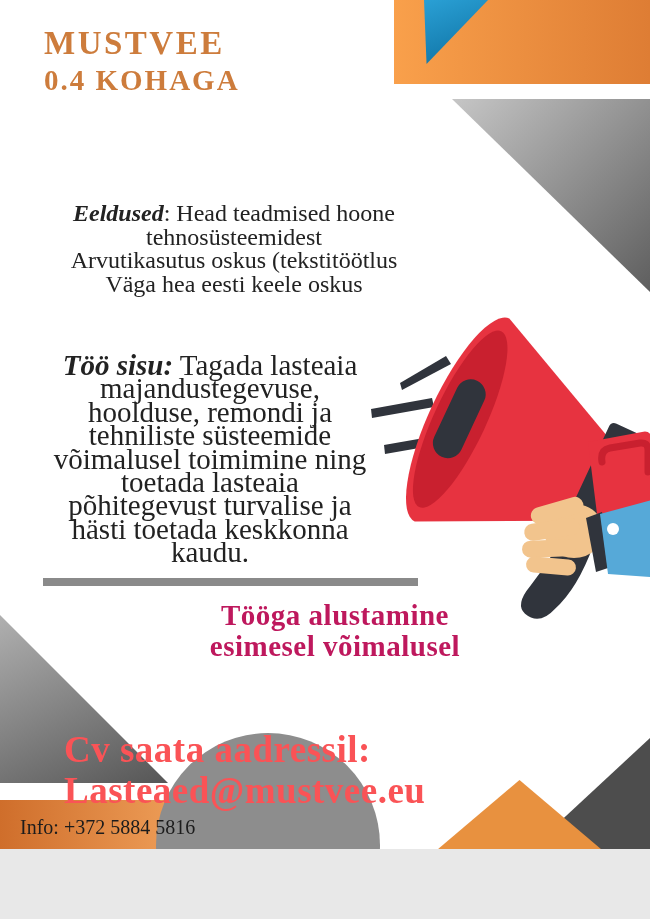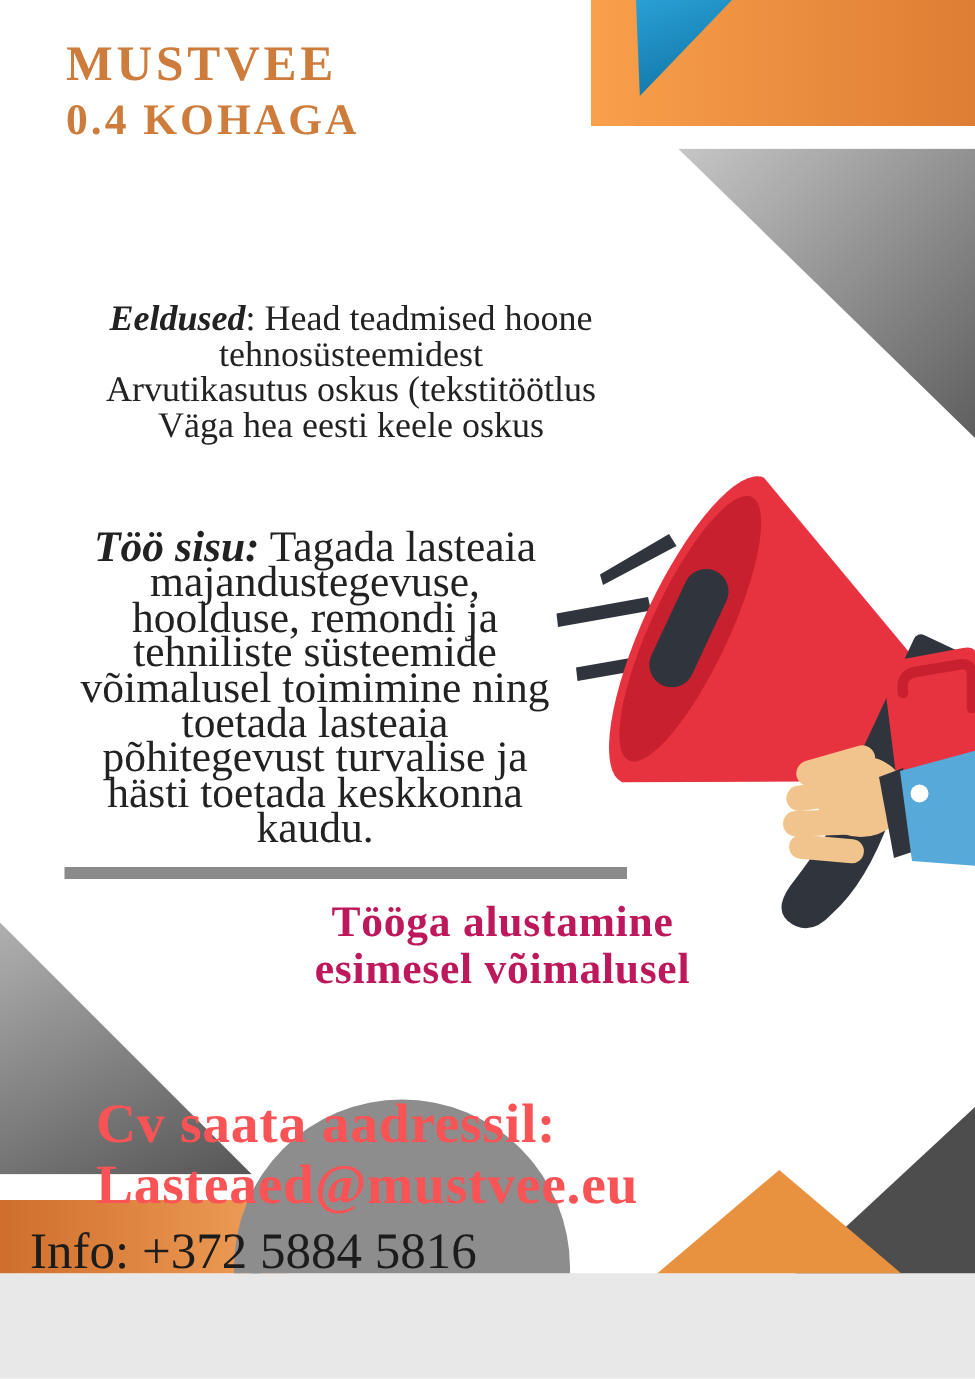--- a/index.html
+++ b/index.html
@@ -39,21 +39,21 @@
   .h-sub{font-size:29px;font-weight:700;letter-spacing:2px;line-height:34px;}
   .h-sub.first{margin-top:4px;}
   .bodyblock{text-align:center;color:#222222;}
   .req{left:8px;top:202px;width:452px;font-size:24px;line-height:23.6px;}
   .job{left:26px;top:354px;width:368px;font-size:29px;line-height:23.4px;}
   .bi{font-weight:700;font-style:italic;}
   .start{left:98px;top:600px;width:474px;text-align:center;font-size:29px;
     font-weight:700;color:#be185d;line-height:31px;letter-spacing:.5px;}
   .cv{left:20px;top:729px;font-size:37px;font-weight:700;color:#fa5356;
     line-height:41px;letter-spacing:.5px;margin-left:44px;}
-  .info{left:20px;top:816px;font-size:34px;color:#1c1c1c;}
+  .info{left:20px;top:816px;font-size:20px;color:#1c1c1c;}
 </style>
 </head>
 <body>
 
 <div class="poster">
 
   <div class="abs orange-rect-tr"></div>
   <div class="abs blue-tri-tr"></div>
   <div class="abs gray-tri-tr"></div>
   <div class="abs gray-tri-left"></div>

